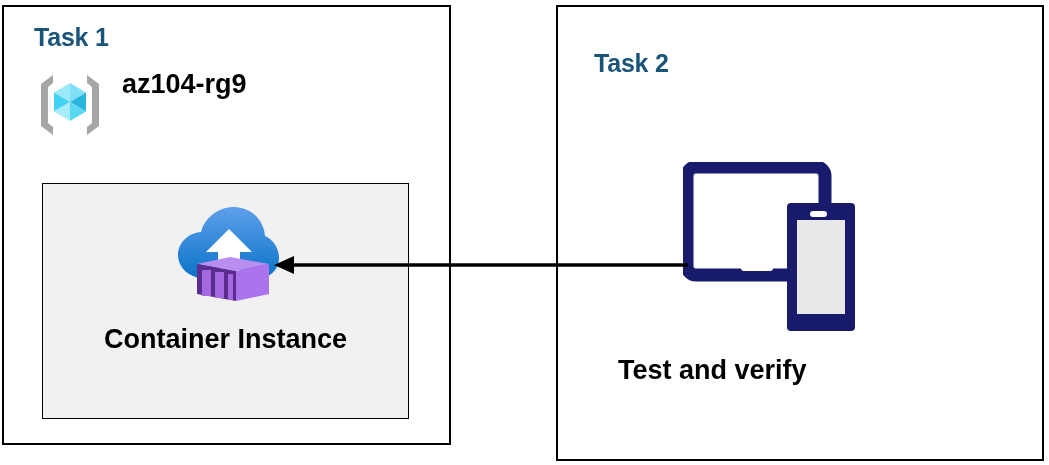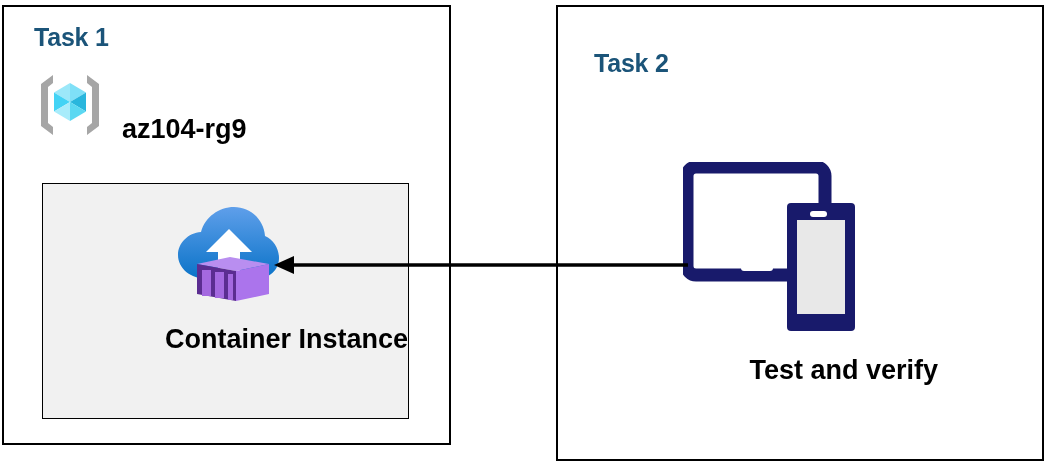--- a/index.html
+++ b/index.html
@@ -38,21 +38,21 @@
   }
   #title-task1 { left: 30px; top: 16px; }
   #title-task2 { left: 36px; top: 16px; margin-top: 26px; }
 
   
   #rg-row {
     position: absolute;
     left: 30px;
     top: 62px;
     display: flex;
-    align-items: flex-end;
+    align-items: flex-start;
     gap: 16px;
   }
   #rg-label {
     font-size: 27px;
     font-weight: bold;
     color: #000000;
     white-space: nowrap;
   }
 
   
@@ -72,41 +72,41 @@
     top: 18px;
     width: 100%;
     display: flex;
     justify-content: center;
   }
   #container-label {
     position: absolute;
     left: 0;
     top: 140px;
     width: 100%;
-    text-align: right;
+    text-align: center;
     font-size: 27px;
     font-weight: bold;
     color: #000000;
   }
 
   
   #devices-icon-wrap {
     position: absolute;
     left: 120px;
     top: 155px;
     width: 190px;
     display: flex;
     justify-content: center;
   }
   #devices-label {
     position: absolute;
     left: 60px;
     top: 348px;
     width: 320px;
-    text-align: right;
+    text-align: left;
     font-size: 27px;
     font-weight: bold;
     color: #000000;
   }
 
   
   #connector {
     position: absolute;
     left: 270px;
     top: 248px;

